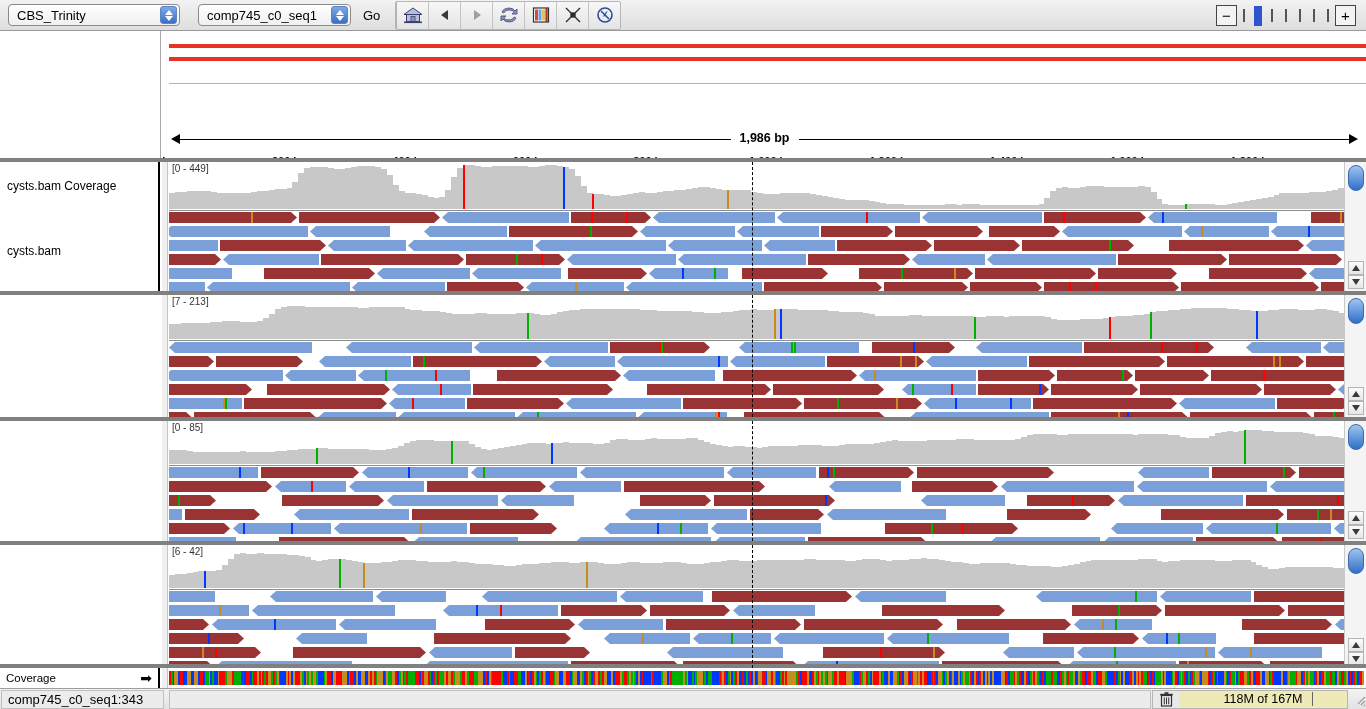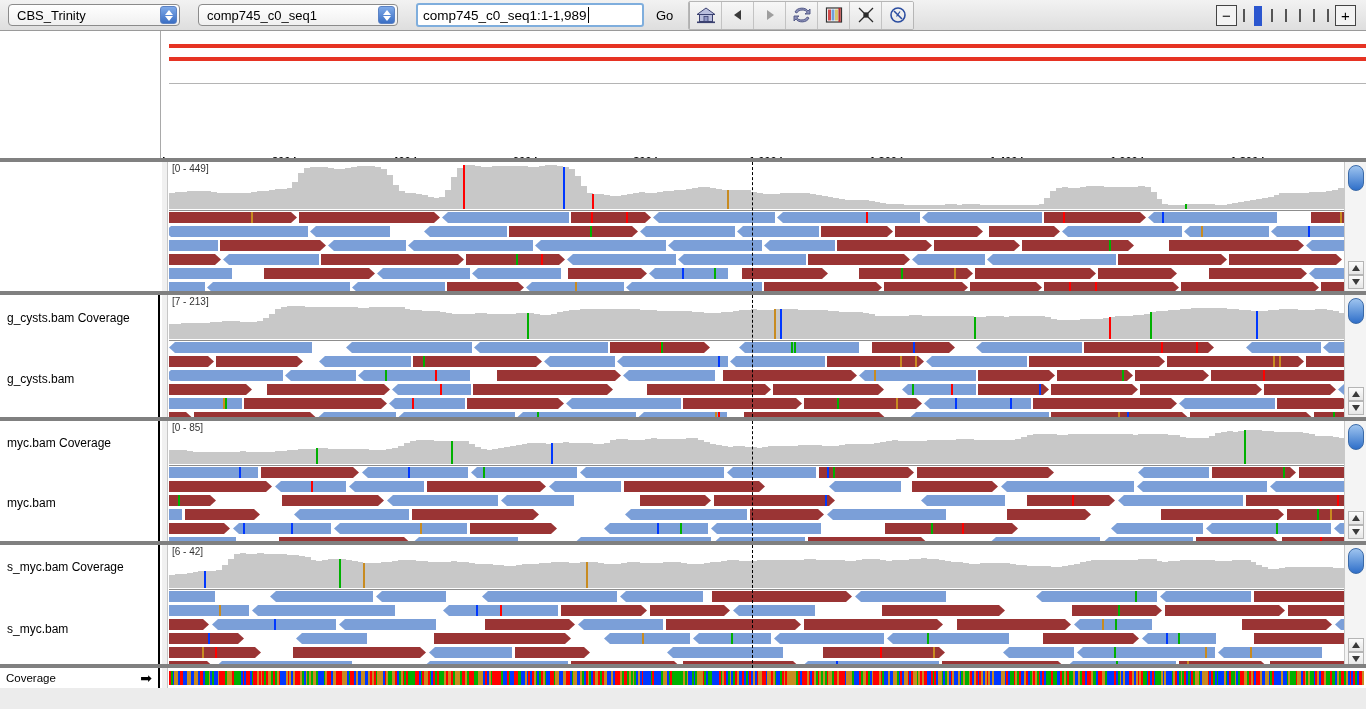--- a/index.html
+++ b/index.html
@@ -41,21 +41,21 @@
     align-items: center; justify-content: center;
   }
   .combo .spinbox .ar {
     width: 0; height: 0; border-left: 4px solid transparent;
     border-right: 4px solid transparent;
   }
   .combo .spinbox .up { border-bottom: 5px solid #ffffff; margin-bottom: 1px; }
   .combo .spinbox .dn { border-top: 5px solid #ffffff; }
 
   #genome-combo { width: 172px; margin-left: 8px; }
-  #chrom-combo  { width: 200px; margin-left: 18px; }
+  #chrom-combo  { width: 153px; margin-left: 18px; }
 
   #locus-box {
     width: 228px; height: 24px; margin-left: 18px;
     border: 2px solid #7faedd; border-radius: 3px;
     background: #ffffff;
     display: flex; align-items: center; padding: 0 5px;
     font-size: 13.5px; color: #000;
     position: relative;
   }
   #locus-box .caret {
@@ -260,24 +260,20 @@
     </div>
 
     <div class="combo" id="chrom-combo">
       <span>comp745_c0_seq1</span>
       <span class="spinbox">
         <i class="ar up"></i>
           <i class="ar dn"></i>
       </span>
     </div>
 
-    <div id="locus-box">
-      <span id="locus-text">comp745_c0_seq1:1-1,989</span>
-      <span class="caret" id="locus-caret" style="left: 170px;"></span>
-    </div>
 
     <span id="go-btn">Go</span>
 
     <div class="tgroup">
       <div class="tbtn">
         <svg width="22" height="18" viewBox="0 0 22 18">
           <polygon points="11,2 20,8.5 2,8.5" fill="#b9bedd" stroke="#3b4170" stroke-width="1"></polygon>
           <rect x="4.5" y="8.5" width="13" height="7" fill="#b9bedd" stroke="#3b4170" stroke-width="1"></rect>
           <rect x="9" y="10.5" width="4" height="5" fill="#8f96c4" stroke="#3b4170" stroke-width="0.8"></rect>
           <rect x="2" y="15.5" width="18" height="1.6" fill="#3b4170"></rect>
@@ -353,20 +349,26 @@
   </div>
 
   <div id="name-col-header"></div>
   <div class="vdiv" id="hdr-vdiv" style="left:160px;top:31px;height:127px;"></div>
 
   <div id="ruler-panel">
     <div class="cyto-line" id="cyto1"></div>
     <div class="cyto-line" id="cyto2"></div>
     <div id="ruler-sep"></div>
 
+    <div id="span-row">
+      <div class="arrowL"></div>
+      <div class="line"></div>
+      <div class="arrowR"></div>
+      <div id="span-label">1,986 bp</div>
+    </div>
 
     <div id="tick-row">
       <div id="ruler-baseline"></div>
     <div class="tick-label" style="left: 8px;">bp</div>
         <div class="tick-mark" style="left: 8px;"></div>
         <div class="tick-mark minor" style="left: 68.2px;"></div>
         <div class="tick-label" style="left: 128.4px;">200 bp</div>
         <div class="tick-mark" style="left: 128.4px;"></div>
         <div class="tick-mark minor" style="left: 188.6px;"></div>
         <div class="tick-label" style="left: 248.8px;">400 bp</div>
@@ -394,20 +396,24 @@
         <div class="tick-mark" style="left: 1091.6px;"></div>
         <div class="tick-mark minor" style="left: 1151.8px;"></div>
         <div class="tick-label" style="left: 1212px;">2,0</div>
       </div>
   </div>
 
   <div id="head-divider"></div>
 
   <div id="panels">
       <div class="panel" style="top: 162px; height: 129px;">
+        <div class="names">
+          <div class="name-lbl" style="top: 17px;">cysts.bam Coverage</div>
+          <div class="name-lbl" style="top: 81.5px;">cysts.bam</div>
+        </div>
         <div class="attr-col"></div>
         <div class="data">
           <div class="datarange">[0 - 449]</div>
           <div class="cov-wrap" style="height: 48px;">
             <div class="covbar" style="left: 0px; width: 6.475px; height: 16.3655px; bottom: 1px; background: rgb(200, 200, 200);"></div>
             <div class="covbar" style="left: 5.875px; width: 6.475px; height: 16.7665px; bottom: 1px; background: rgb(200, 200, 200);"></div>
             <div class="covbar" style="left: 11.75px; width: 6.475px; height: 17.4078px; bottom: 1px; background: rgb(200, 200, 200);"></div>
             <div class="covbar" style="left: 17.625px; width: 6.475px; height: 17.9455px; bottom: 1px; background: rgb(200, 200, 200);"></div>
             <div class="covbar" style="left: 23.5px; width: 6.475px; height: 18.0484px; bottom: 1px; background: rgb(200, 200, 200);"></div>
             <div class="covbar" style="left: 29.375px; width: 6.475px; height: 18.0123px; bottom: 1px; background: rgb(200, 200, 200);"></div>
@@ -725,24 +731,20 @@
           <div class="arrow-btn up-btn">
             <i></i>
           </div>
           <div class="arrow-btn dn-btn">
             <i></i>
           </div>
         </div>
       </div>
       <div class="panel-sep" style="top: 291px;"></div>
       <div class="panel" style="top: 295px; height: 122px;">
-        <div class="names">
-          <div class="name-lbl" style="top: 15.5px;">g_cysts.bam Coverage</div>
-          <div class="name-lbl" style="top: 76.5px;">g_cysts.bam</div>
-        </div>
         <div class="attr-col"></div>
         <div class="data">
           <div class="datarange">[7 - 213]</div>
           <div class="cov-wrap" style="height: 45px;">
             <div class="covbar" style="left: 0px; width: 6.475px; height: 14.6791px; bottom: 1px; background: rgb(200, 200, 200);"></div>
             <div class="covbar" style="left: 5.875px; width: 6.475px; height: 15.4814px; bottom: 1px; background: rgb(200, 200, 200);"></div>
             <div class="covbar" style="left: 11.75px; width: 6.475px; height: 15.777px; bottom: 1px; background: rgb(200, 200, 200);"></div>
             <div class="covbar" style="left: 17.625px; width: 6.475px; height: 15.9374px; bottom: 1px; background: rgb(200, 200, 200);"></div>
             <div class="covbar" style="left: 23.5px; width: 6.475px; height: 16.144px; bottom: 1px; background: rgb(200, 200, 200);"></div>
             <div class="covbar" style="left: 29.375px; width: 6.475px; height: 16.2155px; bottom: 1px; background: rgb(200, 200, 200);"></div>
@@ -1084,24 +1086,20 @@
           <div class="arrow-btn up-btn">
             <i></i>
           </div>
           <div class="arrow-btn dn-btn">
             <i></i>
           </div>
         </div>
       </div>
       <div class="panel-sep" style="top: 417px;"></div>
       <div class="panel" style="top: 421px; height: 120px;">
-        <div class="names">
-          <div class="name-lbl" style="top: 15px;">myc.bam Coverage</div>
-          <div class="name-lbl" style="top: 75px;">myc.bam</div>
-        </div>
         <div class="attr-col"></div>
         <div class="data">
           <div class="datarange">[0 - 85]</div>
           <div class="cov-wrap" style="height: 44px;">
             <div class="covbar" style="left: 0px; width: 6.475px; height: 13.7331px; bottom: 1px; background: rgb(200, 200, 200);"></div>
             <div class="covbar" style="left: 5.875px; width: 6.475px; height: 13.7529px; bottom: 1px; background: rgb(200, 200, 200);"></div>
             <div class="covbar" style="left: 11.75px; width: 6.475px; height: 13.7449px; bottom: 1px; background: rgb(200, 200, 200);"></div>
             <div class="covbar" style="left: 17.625px; width: 6.475px; height: 13.331px; bottom: 1px; background: rgb(200, 200, 200);"></div>
             <div class="covbar" style="left: 23.5px; width: 6.475px; height: 12.4593px; bottom: 1px; background: rgb(200, 200, 200);"></div>
             <div class="covbar" style="left: 29.375px; width: 6.475px; height: 11.6871px; bottom: 1px; background: rgb(200, 200, 200);"></div>
@@ -1416,24 +1414,20 @@
           <div class="arrow-btn up-btn">
             <i></i>
           </div>
           <div class="arrow-btn dn-btn">
             <i></i>
           </div>
         </div>
       </div>
       <div class="panel-sep" style="top: 541px;"></div>
       <div class="panel" style="top: 545px; height: 123px;">
-        <div class="names">
-          <div class="name-lbl" style="top: 15px;">s_myc.bam Coverage</div>
-          <div class="name-lbl" style="top: 76.5px;">s_myc.bam</div>
-        </div>
         <div class="attr-col"></div>
         <div class="data">
           <div class="datarange">[6 - 42]</div>
           <div class="cov-wrap" style="height: 44px;">
             <div class="covbar" style="left: 0px; width: 6.475px; height: 13.1284px; bottom: 1px; background: rgb(200, 200, 200);"></div>
             <div class="covbar" style="left: 5.875px; width: 6.475px; height: 13.802px; bottom: 1px; background: rgb(200, 200, 200);"></div>
             <div class="covbar" style="left: 11.75px; width: 6.475px; height: 14.4423px; bottom: 1px; background: rgb(200, 200, 200);"></div>
             <div class="covbar" style="left: 17.625px; width: 6.475px; height: 15.3477px; bottom: 1px; background: rgb(200, 200, 200);"></div>
             <div class="covbar" style="left: 23.5px; width: 6.475px; height: 16.4739px; bottom: 1px; background: rgb(200, 200, 200);"></div>
             <div class="covbar" style="left: 29.375px; width: 6.475px; height: 17.222px; bottom: 1px; background: rgb(200, 200, 200);"></div>
@@ -2426,14 +2420,39 @@
           <span style="width: 1.8px; background: rgb(255, 0, 0);"></span>
           <span style="width: 1.8px; background: rgb(0, 176, 0);"></span>
           <span style="width: 1.8px; background: rgb(0, 56, 255);"></span>
           <span style="width: 1.8px; background: rgb(255, 0, 0);"></span>
           <span style="width: 1.8px; background: rgb(255, 0, 0);"></span>
           <span style="width: 1.8px; background: rgb(200, 139, 32);"></span>
         </div>
     </div>
   </div>
 
+  <div id="statusbar">
+    <div class="sb-cell" id="sb-locus">comp745_c0_seq1:343</div>
+    <div class="sb-cell" id="sb-msg"></div>
+    <div id="sb-mem-wrap">
+      <div id="sb-trash">
+        <svg width="13" height="15" viewBox="0 0 13 15">
+          <rect x="1.5" y="3.5" width="10" height="10.5" fill="none" stroke="#333" stroke-width="1.2"></rect>
+          <rect x="0.2" y="1.8" width="12.6" height="1.7" fill="#333"></rect>
+          <rect x="4.6" y="0.2" width="3.8" height="1.7" fill="#333"></rect>
+          <path d="M4.3 5.5 L4.3 12.3 M6.5 5.5 L6.5 12.3 M8.7 5.5 L8.7 12.3" stroke="#333" stroke-width="1"></path>
+        </svg>
+      </div>
+      <div id="sb-mem">
+        <span>118M of 167M</span>
+        <span class="mcaret"></span>
+      </div>
+    </div>
+    <div id="resize-grip">
+      <svg width="14" height="19" viewBox="0 0 14 19">
+        <g stroke="#9a9a9a" stroke-width="1.1">
+          <path d="M13 7 L6 14 M13 11 L9 15 M13 15 L12 16"></path>
+        </g>
+      </svg>
+    </div>
+  </div>
 
 </div>
 
 </body></html>

